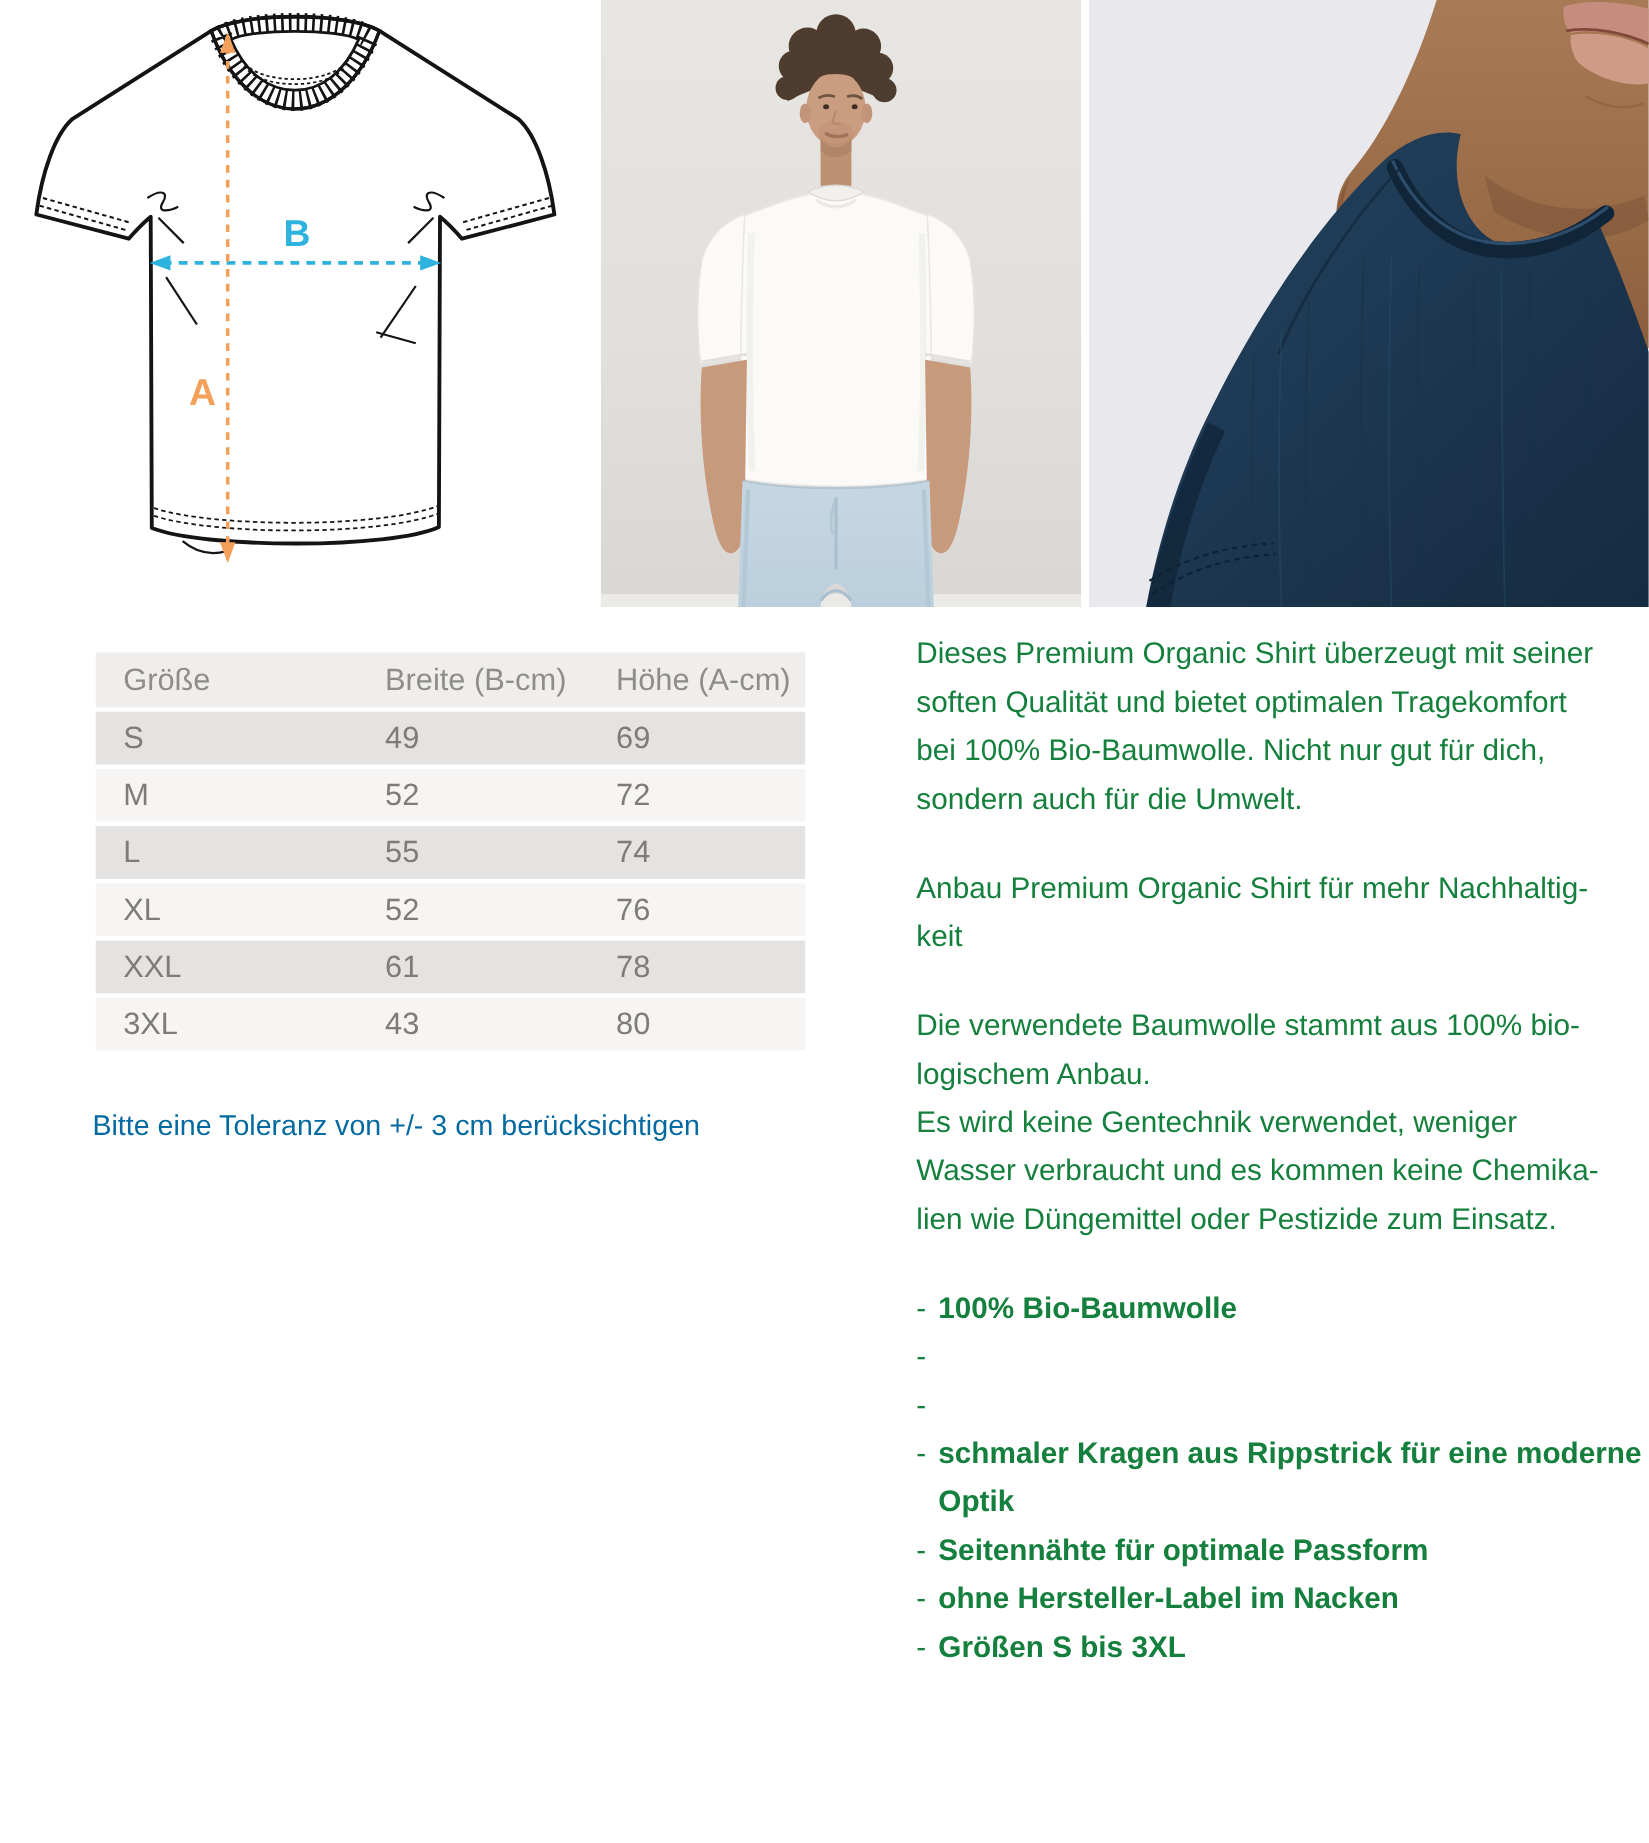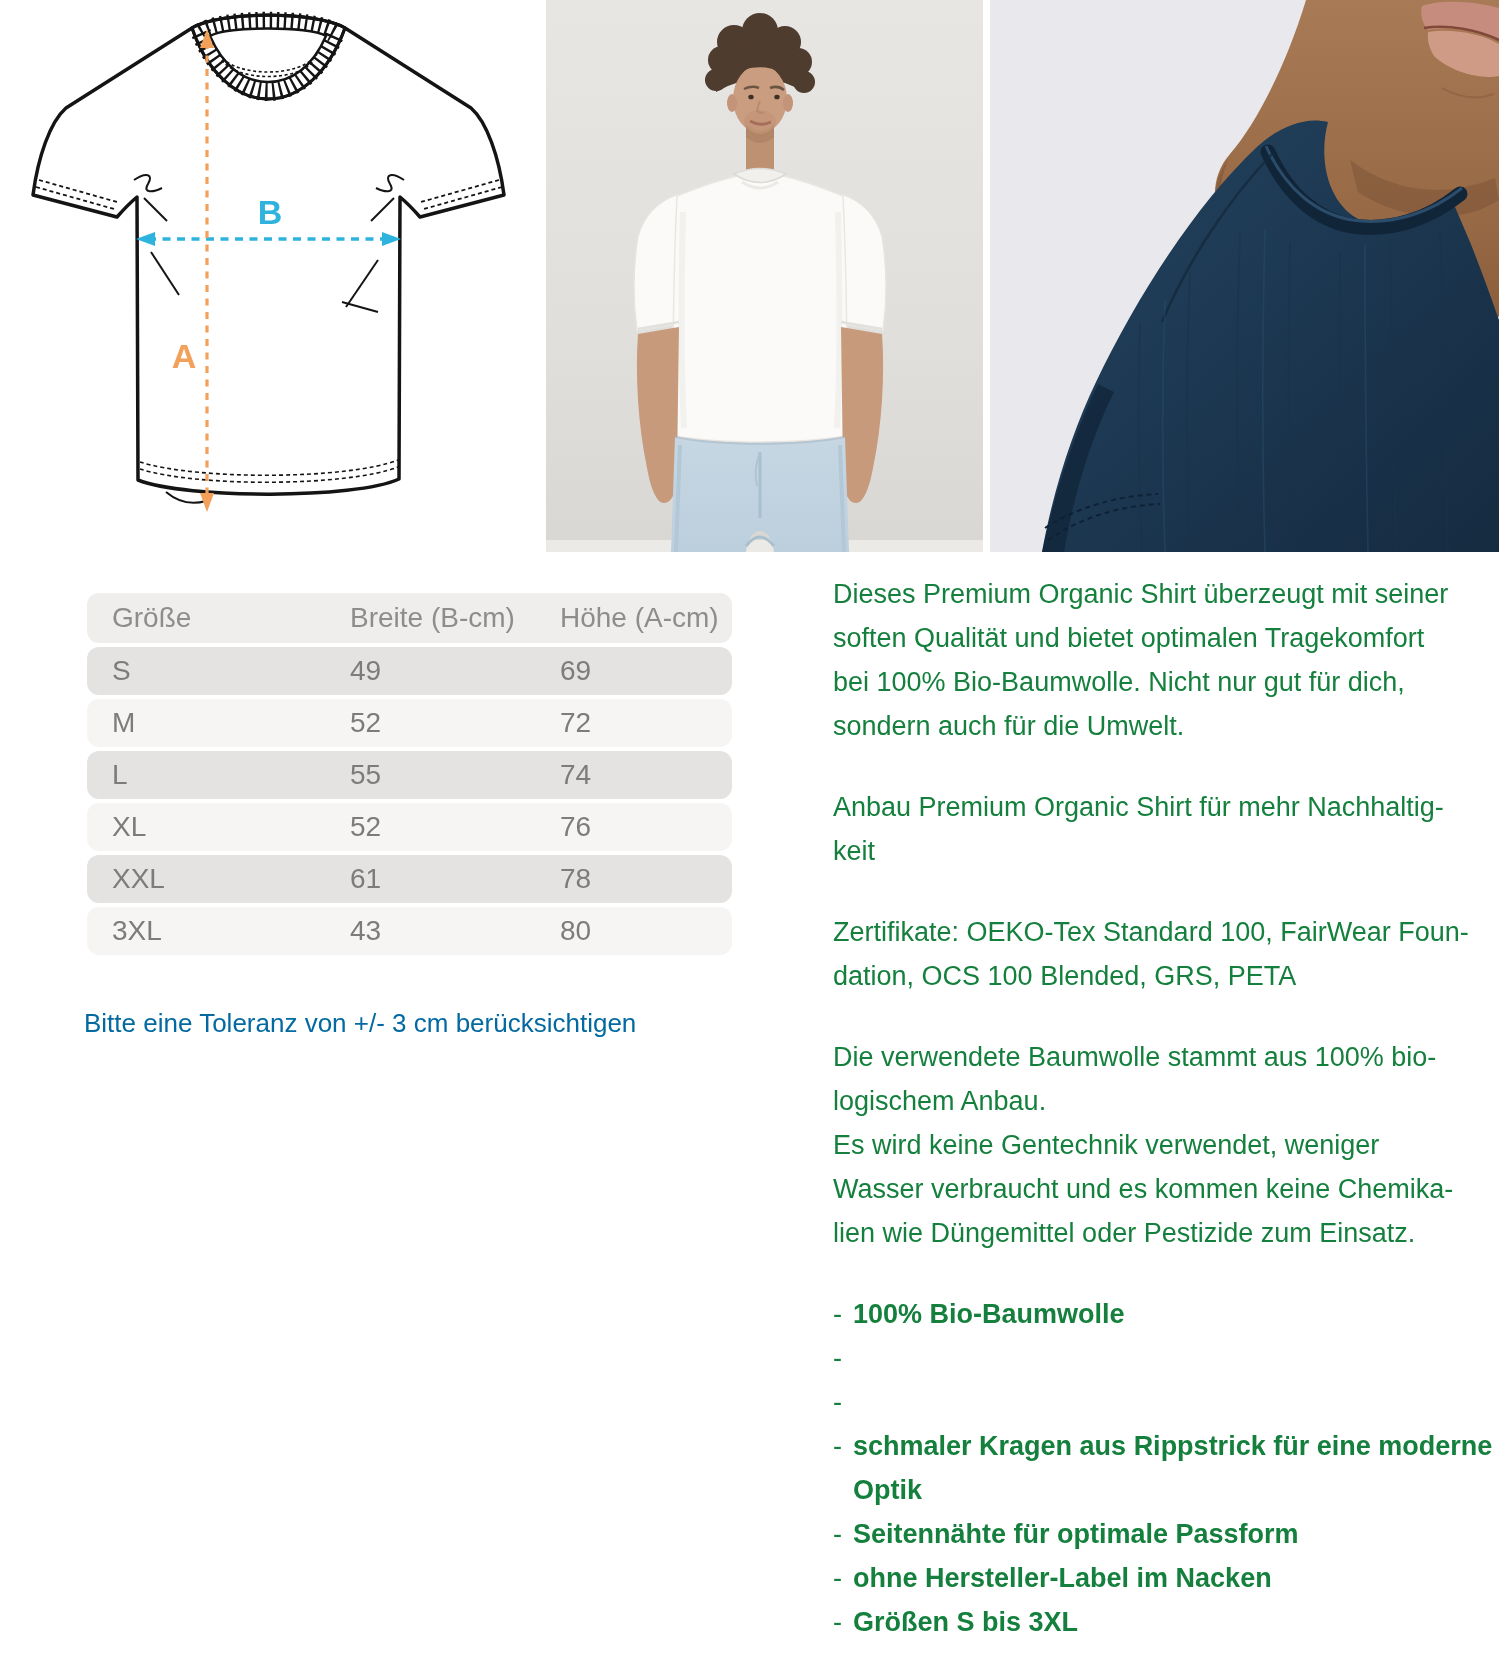--- a/index.html
+++ b/index.html
@@ -9,21 +9,21 @@
   
   .diagram{position:absolute;left:26px;top:2px;width:486px;height:514px;}
 
   
   .photo{position:absolute;top:0;height:552px;overflow:hidden;}
   .photo-model{left:546px;width:437px;}
   .photo-detail{left:990px;width:509px;}
 
   
   .size-table{position:absolute;left:87px;top:593px;width:645px;font-size:28px;}
-  .trow{display:grid;grid-template-columns:238px 210px 1fr;align-items:center;height:48px;margin-bottom:4px;border-radius:12px;}
+  .trow{display:grid;grid-template-columns:238px 210px 1fr;align-items:center;height:48px;margin-bottom:4px;}
   .trow > div{padding-left:25px;}
   .thead{height:50px;background:#efeeec;color:#8e8d8b;}
   .r-odd{background:#e5e3e1;color:#7d7c7a;}
   .r-even{background:#f6f5f3;color:#7d7c7a;}
 
   .tolerance{position:absolute;left:84px;top:1008px;font-size:26px;color:#0369a1;}
 
   
   .description{position:absolute;left:833px;top:572px;width:664px;font-size:27px;line-height:44px;color:#15803d;}
   .description p{margin:0 0 37px 0;white-space:pre-line;}
@@ -247,22 +247,20 @@
 
   <div class="tolerance">Bitte eine Toleranz von +/- 3 cm berücksichtigen</div>
 
   <div class="description">
     <p>Dieses Premium Organic Shirt überzeugt mit seiner
 soften Qualität und bietet optimalen Tragekomfort
 bei 100% Bio-Baumwolle. Nicht nur gut für dich,
 sondern auch für die Umwelt.</p>
     <p>Anbau Premium Organic Shirt für mehr Nachhaltig-
 keit</p>
-    <p>Zertifikate: OEKO-Tex Standard 100, FairWear Foun-
-dation, OCS 100 Blended, GRS, PETA</p>
     <p>Die verwendete Baumwolle stammt aus 100% bio-
 logischem Anbau.
 Es wird keine Gentechnik verwendet, weniger
 Wasser verbraucht und es kommen keine Chemika-
 lien wie Düngemittel oder Pestizide zum Einsatz.</p>
     <div class="bullets">
       <div class="bullet">
         <span class="dash">-</span>
         <span class="btext">100% Bio-Baumwolle</span>
       </div>

